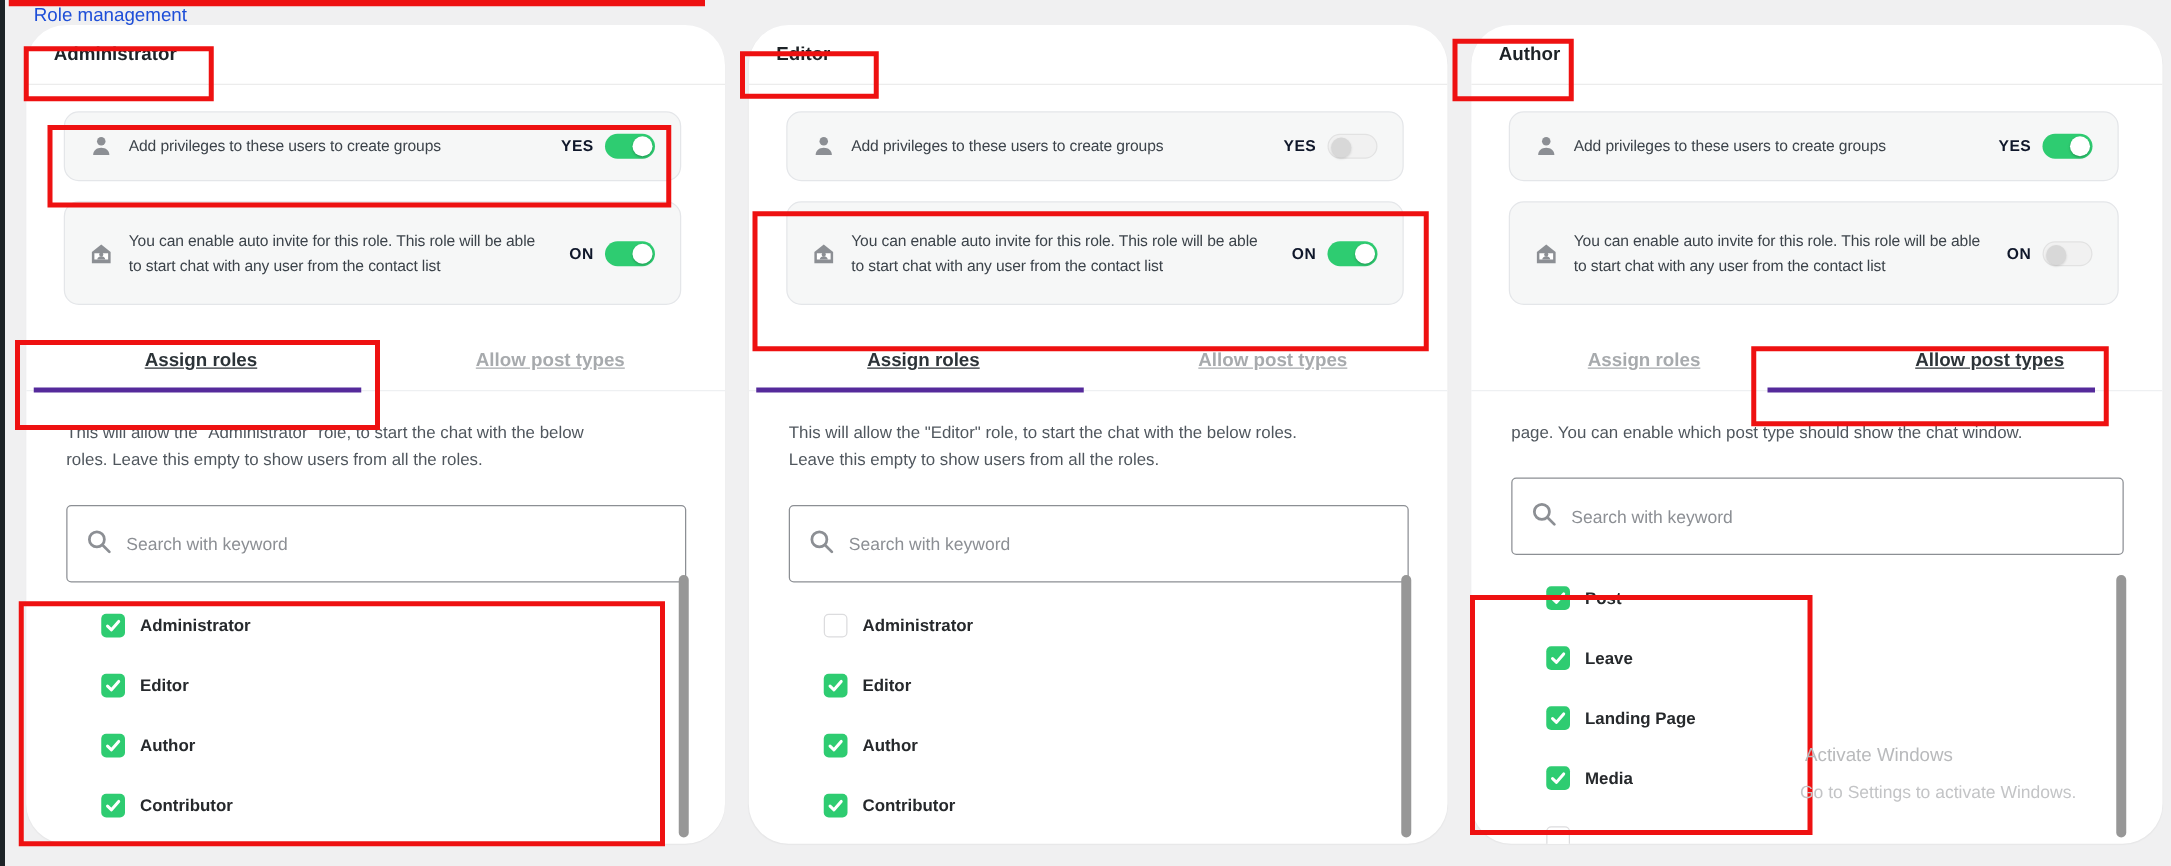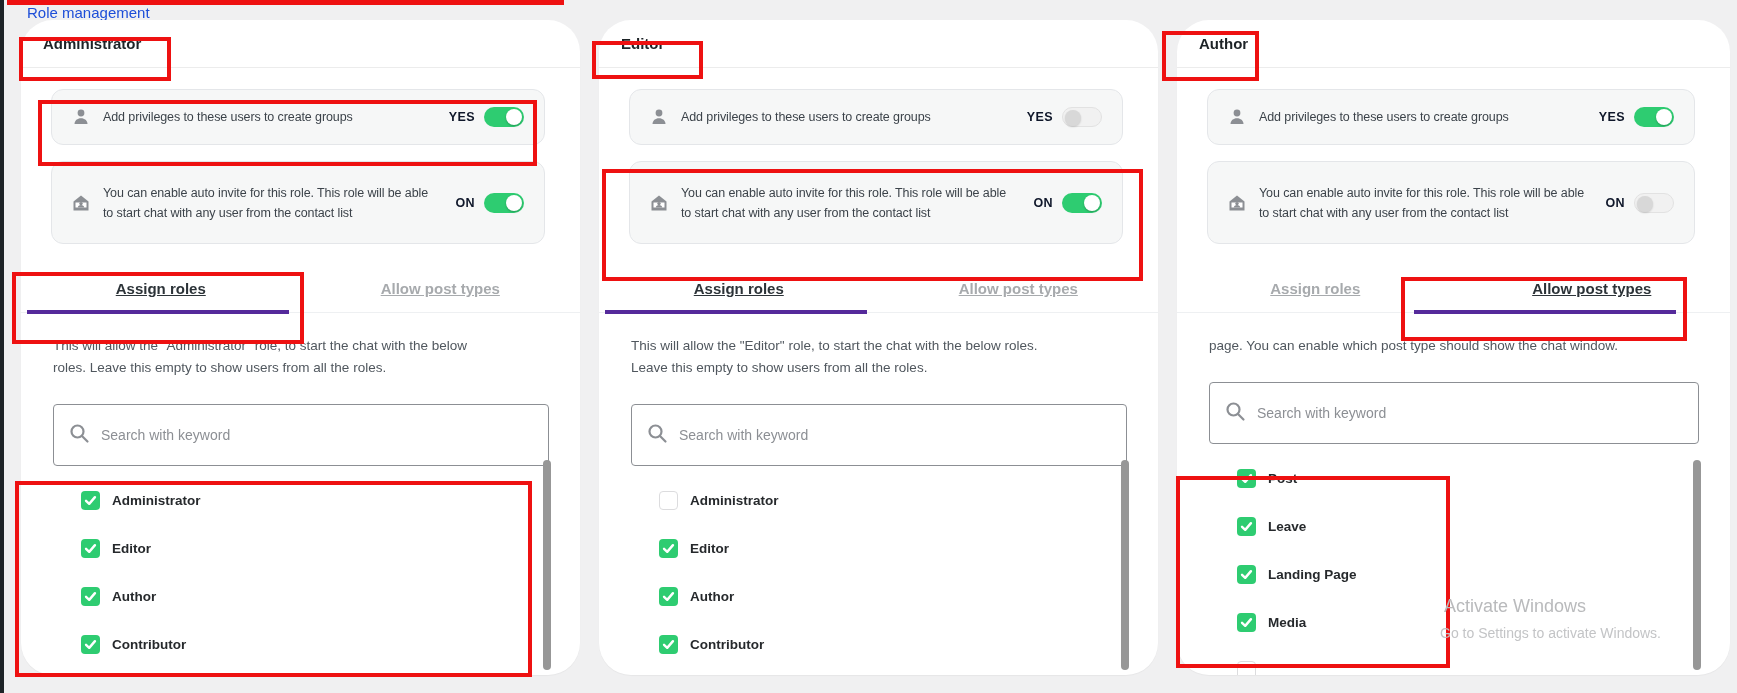--- a/index.html
+++ b/index.html
@@ -83,21 +83,21 @@
   .cb-label { margin-left:12px; font-size:13.5px; font-weight:700; color:#26292c; }
 
   .vscroll { position:absolute; right:29px; top:440px; width:8px; height:210px; background:#979797; border-radius:4px; cursor:pointer; }
 
   
   .ann { position:absolute; border:4px solid #ee1111; z-index:50; pointer-events:none; }
   .ann-bar { position:absolute; background:#ee1111; z-index:50; pointer-events:none; }
 
   
   .watermark { position:absolute; z-index:60; pointer-events:none; color:#b9babc; }
-  .wm1 { left:1444px; top:596px; font-size:18px; }
+  .wm1 { left:1444px; top:596px; font-size:15px; }
   .wm2 { left:1440px; top:625px; font-size:14px; color:#c3c4c6; }
 </style>
 </head>
 <body>
 
 <div class="admin-edge"></div>
 <div class="page-heading">Role management</div>
 
 <div class="card c0" data-active-tab="0">
   <div class="card-header">

